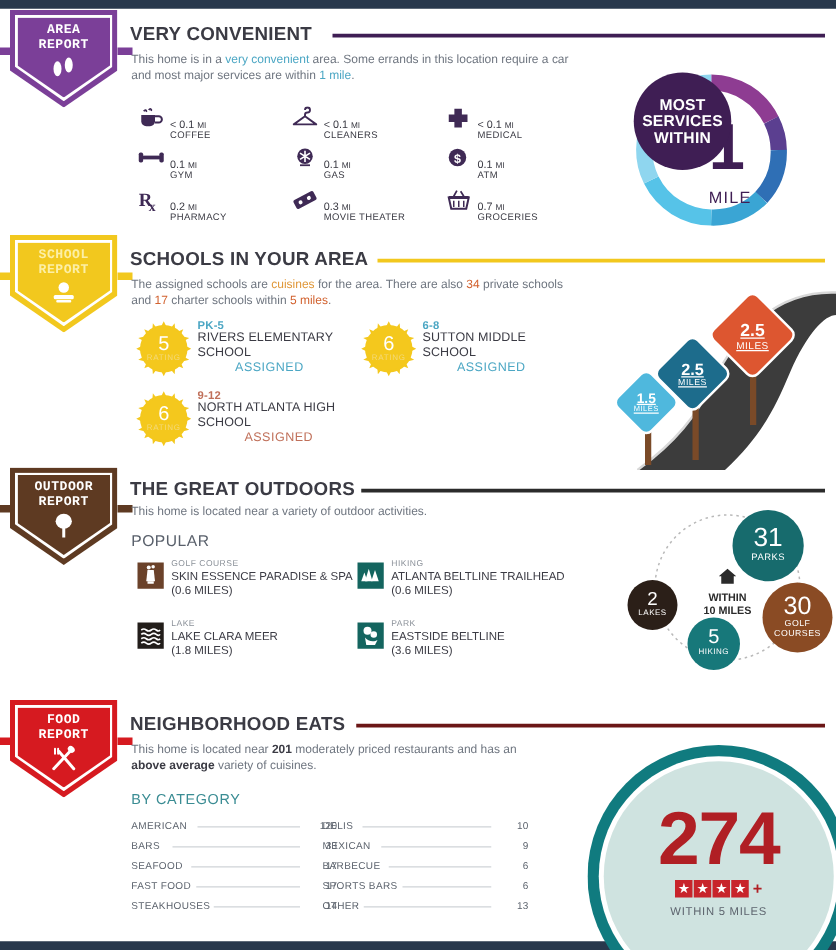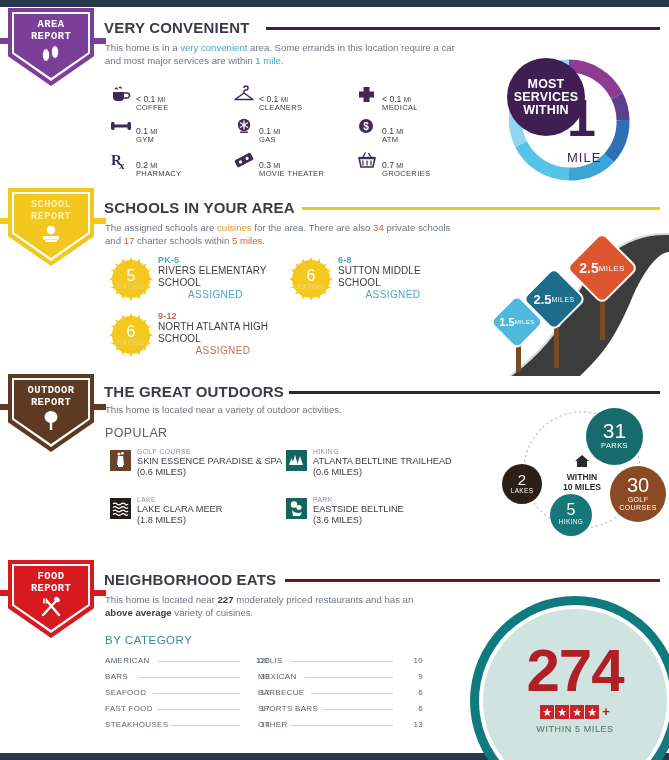--- a/index.html
+++ b/index.html
@@ -106,21 +106,21 @@
   .bc-inner { position:absolute; left:13px; top:13px; width:184px; height:184px; border-radius:50%; background:#cfe3e0; }
   .bc-num { position:absolute; left:0; top:40px; width:210px; text-align:center; font-size:60px; font-weight:bold; color:#b01f24; letter-spacing:-1px; }
   .bc-stars { position:absolute; left:0; top:106px; width:210px; text-align:center; }
   .star-box { display:inline-block; width:14px; height:14px; background:#c8242b; color:#fff; font-size:11px; line-height:14px; margin-right:1px; vertical-align:middle;}
   .bc-plus { display:inline-block; color:#b01f24; font-size:13px; font-weight:bold; vertical-align:middle; margin-left:2px;}
   .bc-sub { position:absolute; left:0; top:128px; width:210px; text-align:center; font-size:9px; color:#5d646e; letter-spacing:0.6px;}
 
   
   .sign { position:absolute; }
   .sign .face { width:100%; height:100%; transform:rotate(45deg); border-radius:7px; border:2px solid #ffffff; }
-  .sign .txt { position:absolute; inset:0; display:flex; flex-direction:row; align-items:center; justify-content:center; color:#fff; }
+  .sign .txt { position:absolute; inset:0; display:flex; flex-direction:column; align-items:center; justify-content:center; color:#fff;text-decoration:underline; }
   .sign .txt .a { font-weight:bold; }
   .sign .txt .b { letter-spacing:0.4px; }
   .post { position:absolute; width:5px; background:#7a4a28; }
 </style>
 </head>
 <body>
 
 <div id="page">
   <div class="topbar"></div>
   <div class="botbar"></div>
@@ -540,21 +540,21 @@
         </div>
       </div>
       <div class="stub" style="left:-8px; top:30px; background:#d61a20;"></div>
       <div class="stub" style="left:86px; top:30px; background:#d61a20;"></div>
     </div>
 
     <div class="sec-title" style="top:11px;">NEIGHBORHOOD EATS</div>
     <div class="sec-rule" style="left:285px; top:19px; width:375px; background:#6b1616;"></div>
 
     <div class="sec-desc" style="top:34px; width:330px;">
-      <span>This home is located near </span><span class="hl" style="color:#3b3b44;">227</span><span> moderately priced restaurants and has an </span><span class="hl" style="color:#3b3b44;">above average</span><span> variety of cuisines.</span>
+      <span>This home is located near </span><span class="hl" style="color:#3b3b44;">201</span><span> moderately priced restaurants and has an </span><span class="hl" style="color:#3b3b44;">above average</span><span> variety of cuisines.</span>
     </div>
 
     <div class="cat-head" style="left:105px; top:74px;">BY CATEGORY</div>
 
     <div class="cuisine" style="left:105px; top:96px; width:165px;">
       <span>AMERICAN</span>
       <span class="lead" style="left:53px; right:30px; bottom:3px;"></span>
       <span class="val" style="right:0; top:0;">120</span>
     </div>
     <div class="cuisine" style="left:105px; top:112px; width:165px;">

